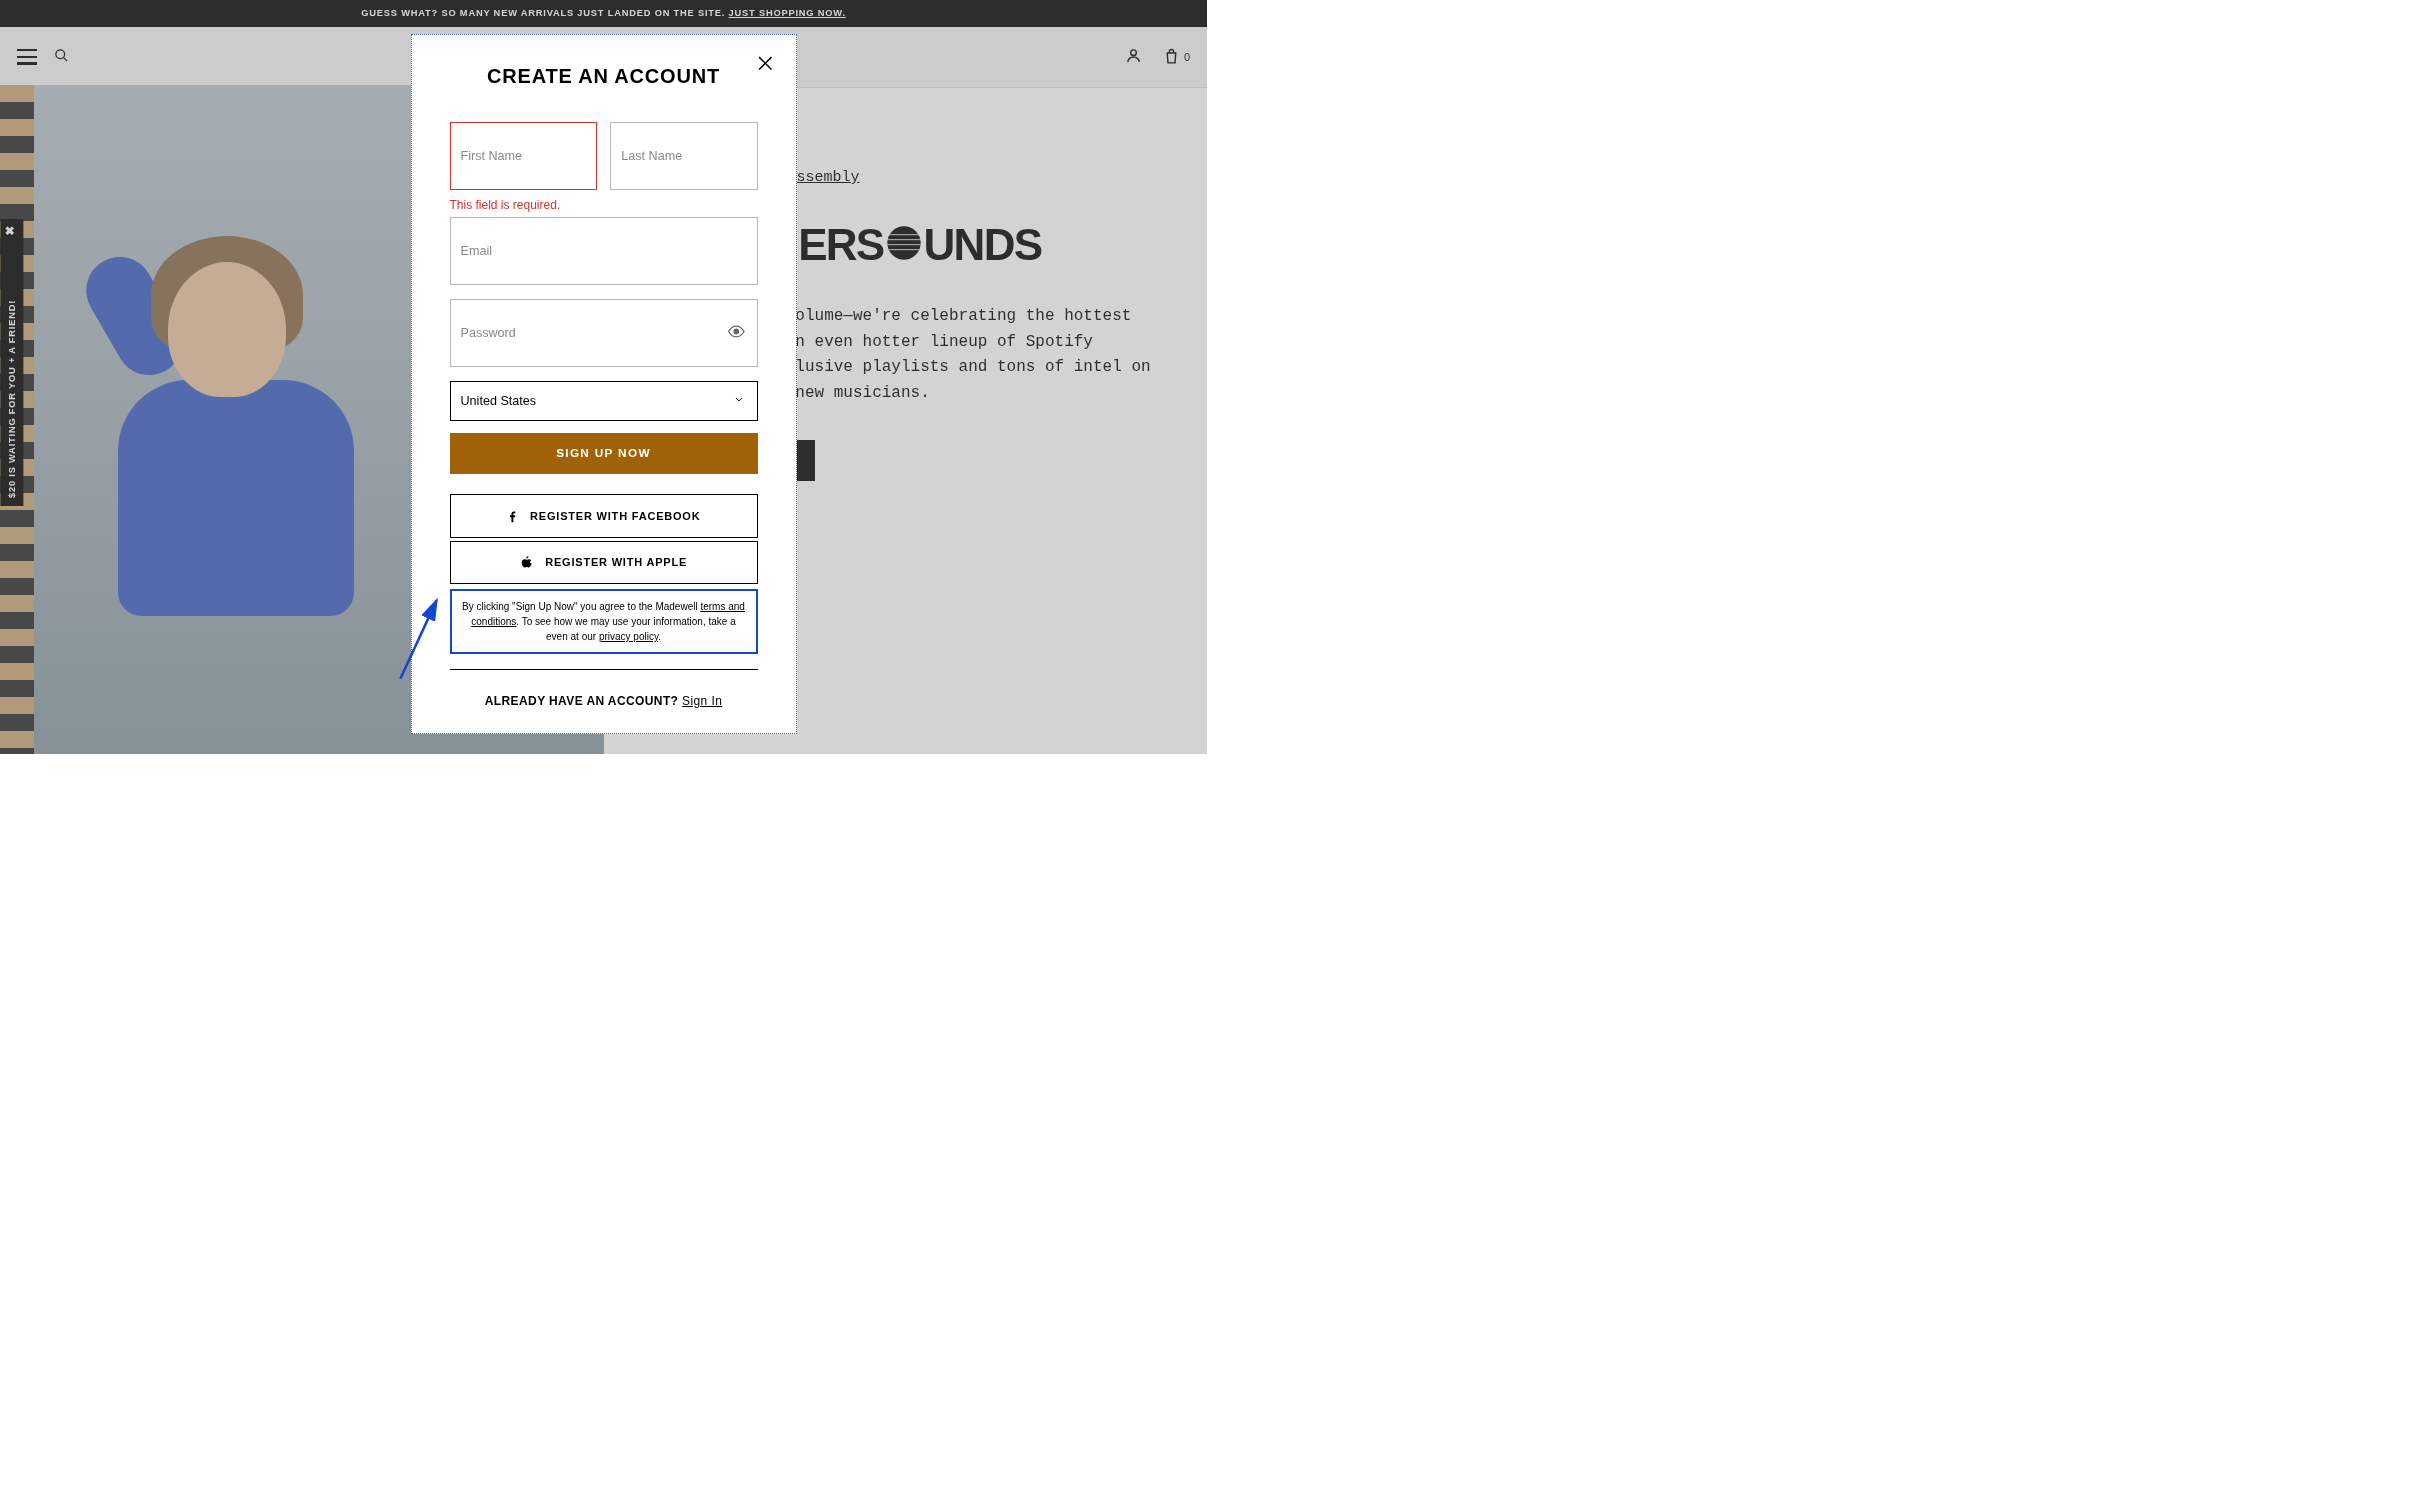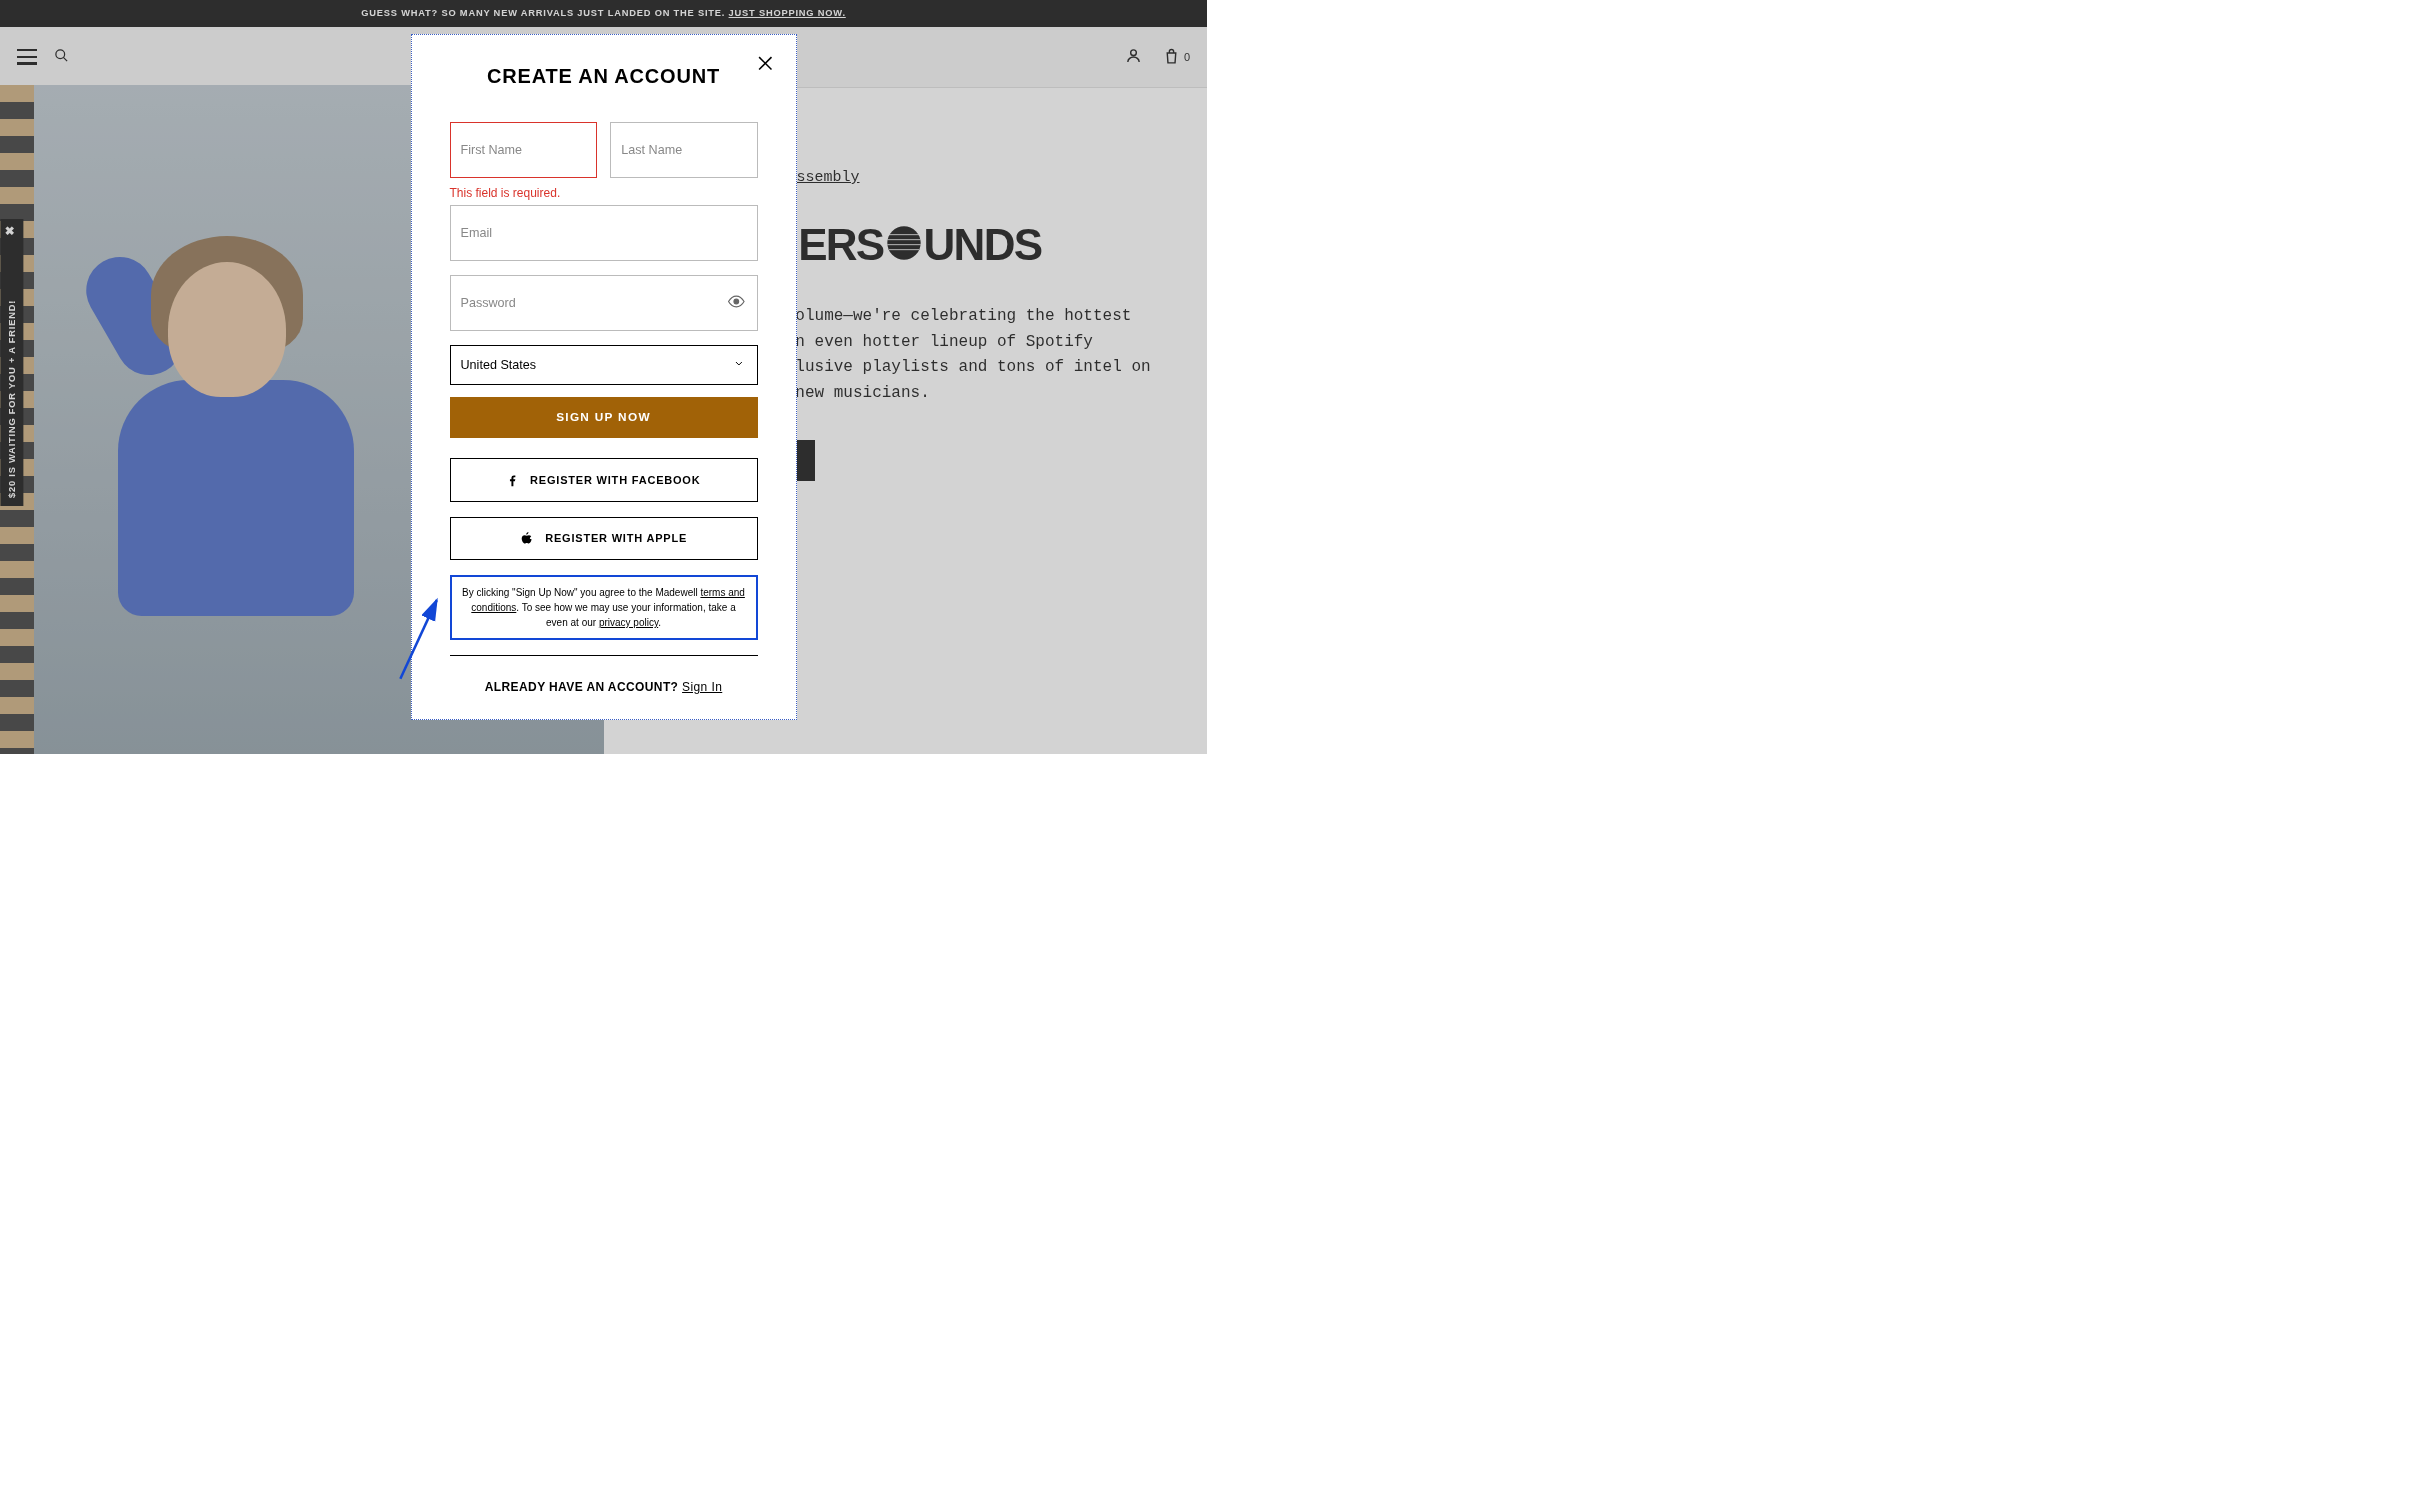--- a/index.html
+++ b/index.html
@@ -37,31 +37,31 @@
 .side-promo-close { position: absolute; right: 5px; bottom: 5px; color: #fff; font-size: 11.8px; transform: rotate(180deg); writing-mode: horizontal-tb; }
 
 .overlay { position: absolute; inset: 0; background: rgba(128,128,128,0.35); z-index: 10; }
 
 .modal { position: absolute; top: 34px; left: 50%; transform: translateX(-50%); width: 386px; background: #fff; z-index: 20; border: 0.8px dotted #3b5fc4; padding: 0 0 25px 0; }
 .modal-close { position: absolute; top: 18.6px; right: 21px; cursor: pointer; }
 .modal-close svg { width: 18.6px; height: 18.6px; stroke: #000; stroke-width: 2; }
 .modal-title { text-align: center; font-size: 20px; font-weight: 700; letter-spacing: 0.8px; padding: 30px 0 34px; }
 .modal-body { padding: 0 38px; }
 .name-row { display: flex; gap: 13.5px; margin-bottom: 8.4px; }
-.input { border: 0.8px solid #bbb; padding: 20px 10px; font-size: 12.6px; width: 100%; font-family: inherit; }
+.input { border: 0.8px solid #bbb; padding: 26px 10px; font-size: 12.6px; width: 100%; font-family: inherit; }
 .input::placeholder { color: #888; }
 .input.error { border: 0.8px solid #d9332b; }
 .error-text { color: #d9332b; font-size: 12px; margin-bottom: 5px; }
 .field-row { margin-bottom: 14px; position: relative; }
 .eye-icon { position: absolute; right: 11.8px; top: 50%; transform: translateY(-50%); }
 .eye-icon svg { width: 18.6px; height: 18.6px; }
 .select-wrap { position: relative; border: 0.8px solid #000; padding: 11.8px 10px; margin-bottom: 11.8px; font-size: 12.6px; }
 .select-arrow { position: absolute; right: 11.8px; top: 50%; transform: translateY(-50%); }
 .primary-btn { background: #a16207; color: #fff; width: 100%; padding: 13.5px; font-size: 11.8px; font-weight: 700; letter-spacing: 1.3px; border: none; margin-bottom: 20px; }
-.social-btn { background: #fff; border: 0.8px solid #000; width: 100%; padding: 11.8px; font-size: 11px; font-weight: 700; letter-spacing: 0.8px; margin-bottom: 15px; display: flex; align-items: center; justify-content: center; gap: 11.8px; }
+.social-btn { background: #fff; border: 0.8px solid #000; width: 100%; padding: 11.8px; font-size: 11px; font-weight: 700; letter-spacing: 0.8px; margin-bottom: 3px; display: flex; align-items: center; justify-content: center; gap: 11.8px; }
 .legal-box { border: 2.5px solid #1247d6; padding: 8.4px 10px; font-size: 10px; text-align: center; line-height: 1.5; margin-top: 5px; margin-bottom: 15px; }
 .legal-box a { color: #000; text-decoration: underline; }
 .divider { border-top: 0.8px solid #000; margin-bottom: 23.6px; }
 .already { text-align: center; font-size: 12px; font-weight: 700; letter-spacing: 0.4px; }
 .already a { font-weight: 400; text-decoration: underline; }
 
 .annotation-arrow { position: absolute; z-index: 30; left: 396px; top: 590px; pointer-events: none; }
 </style>
 </head>
 <body>

